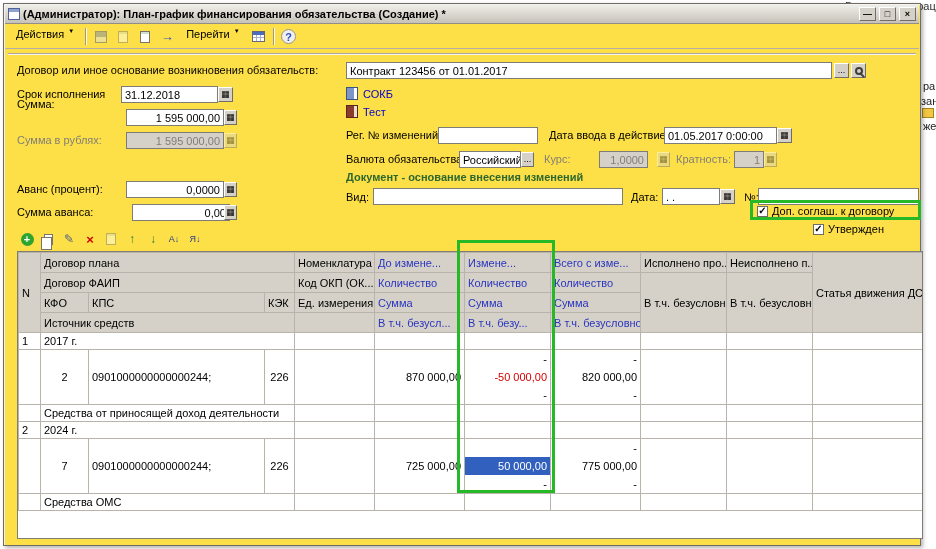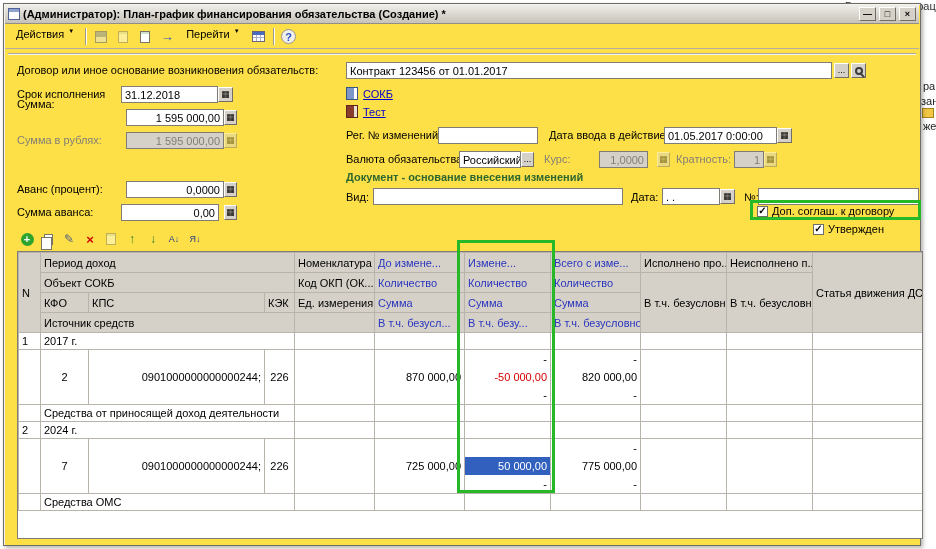--- a/index.html
+++ b/index.html
@@ -36,21 +36,21 @@
 .lbl{position:absolute;white-space:nowrap}
 .lbl.gray{color:#827e78}
 .field{position:absolute;height:17px;background:#fff;border:1px solid #7f7b75;display:flex;align-items:center;padding:0 3px;overflow:hidden;white-space:nowrap}
 .field.num{justify-content:flex-end}
 .field.disabled{background:#d5d1c8;color:#827e78}
 .btn-sq{position:absolute;width:15px;height:15px;display:flex;align-items:center;justify-content:center;font-size:9px;line-height:1;background:#d5d1c8;border:1px solid;border-color:#fff #716d66 #716d66 #fff}
 .btn-sq.small{width:13px;height:15px}
 .mag{position:relative;width:8px;height:8px;border:2px solid #3c3c3c;border-radius:50%}
 .mag::after{content:"";position:absolute;right:-4px;bottom:-3px;width:6px;height:2px;background:#3c3c3c;transform:rotate(45deg)}
 
-.link{position:absolute;color:#0000cc;text-decoration:underline;white-space:nowrap}
+.link{position:absolute;color:#0000cc;white-space:nowrap}
 .book1{position:absolute;width:12px;height:13px;background:#7c96c8;border:1px solid #3c5480;box-shadow:inset -3px 0 0 #fff}
 .book2{position:absolute;width:12px;height:13px;background:#8a3c2c;border:1px solid #5c241a;box-shadow:inset -3px 0 0 #e8e0d0}
 
 .section-hdr{position:absolute;font-weight:bold;color:#2e672e;white-space:nowrap}
 
 .check-row{position:absolute;display:flex;align-items:center;gap:4px;white-space:nowrap}
 .cb{width:11px;height:11px;background:#fff;border:1px solid #6f6b65;display:flex;align-items:center;justify-content:center;font-size:10px;font-weight:bold;line-height:1}
 
 
 .tt{position:absolute;left:13px;top:226px;display:flex;gap:1px;align-items:center}
@@ -70,21 +70,21 @@
 .grid thead th{background:#d5d1c8;height:20px}
 .vt{vertical-align:top}
 .wrap{white-space:normal}
 .hdr-blue{color:#2a35c0}
 .hdr-sel{background:#9d998f}
 .row-group td{height:17px}
 .grp{font-weight:bold}
 .row-item td{height:54px}
 .row-source td{height:17px}
 td.cc{text-align:center}
-td.rr{text-align:right}
+td.rr{text-align:left}
 td.amt{vertical-align:top;padding:0}
 .ln{height:18px;line-height:18px;text-align:right;padding:0 3px}
 .ln.neg{color:#d40000}
 .ln.sel{background:#3160be;color:#fff}
 
 
 .ann{position:absolute;border:3px solid #26b826;z-index:10;pointer-events:none}
 .ann1{left:457px;top:240px;width:98px;height:253px}
 .ann2{left:750px;top:200px;width:171px;height:20px}
 </style>
@@ -167,21 +167,21 @@
     </div>
   <div class="btn-sq small dis" style="left:220px;top:129px">▦</div>
 
   <div class="lbl" style="left:13px;top:179px">Аванс (процент):</div>
   <div class="field num" style="left:122px;top:177px;width:98px">
       <span>0,0000</span>
     </div>
   <div class="btn-sq small" style="left:220px;top:178px">▦</div>
 
   <div class="lbl" style="left:13px;top:202px">Сумма аванса:</div>
-  <div class="field num" style="left:117px;top:200px;width:98px">
+  <div class="field num" style="left:128px;top:200px;width:98px">
       <span>0,00</span>
     </div>
   <div class="btn-sq small" style="left:220px;top:201px">▦</div>
 
   <span class="book1" style="left:342px;top:83px"></span>
   <a class="link" style="left:359px;top:84px">СОКБ</a>
   <span class="book2" style="left:342px;top:101px"></span>
   <a class="link" style="left:359px;top:102px">Тест</a>
 
   <div class="lbl" style="left:342px;top:125px">Рег. № изменений:</div>
@@ -280,31 +280,31 @@
           <col style="width:90px">
           <col style="width:86px">
           <col style="width:90px">
         <col style="width:86px">
           <col style="width:86px">
           <col style="width:110px">
       </colgroup>
       <thead>
         <tr>
           <th rowspan="4" class="vt">N</th>
-          <th colspan="3">Период доход</th>
+          <th colspan="3">Договор плана</th>
           <th>Номенклатура</th>
           <th class="hdr-blue">До измене...</th>
           <th class="hdr-blue">Измене...</th>
           <th class="hdr-blue">Всего с изме...</th>
           <th>Исполнено про...</th>
           <th>Неисполнено п...</th>
           <th rowspan="4" class="vt wrap">Статья движения ДС</th>
         </tr>
         <tr>
-          <th colspan="3">Объект СОКБ</th>
+          <th colspan="3">Договор ФАИП</th>
           <th>Код ОКП (ОК...</th>
           <th class="hdr-blue">Количество</th>
           <th class="hdr-blue">Количество</th>
           <th class="hdr-blue">Количество</th>
           <th rowspan="3" class="vt">В т.ч. безусловно</th>
           <th rowspan="3" class="vt">В т.ч. безусловно</th>
         </tr>
         <tr>
           <th>КФО</th>
           <th>КПС</th>

